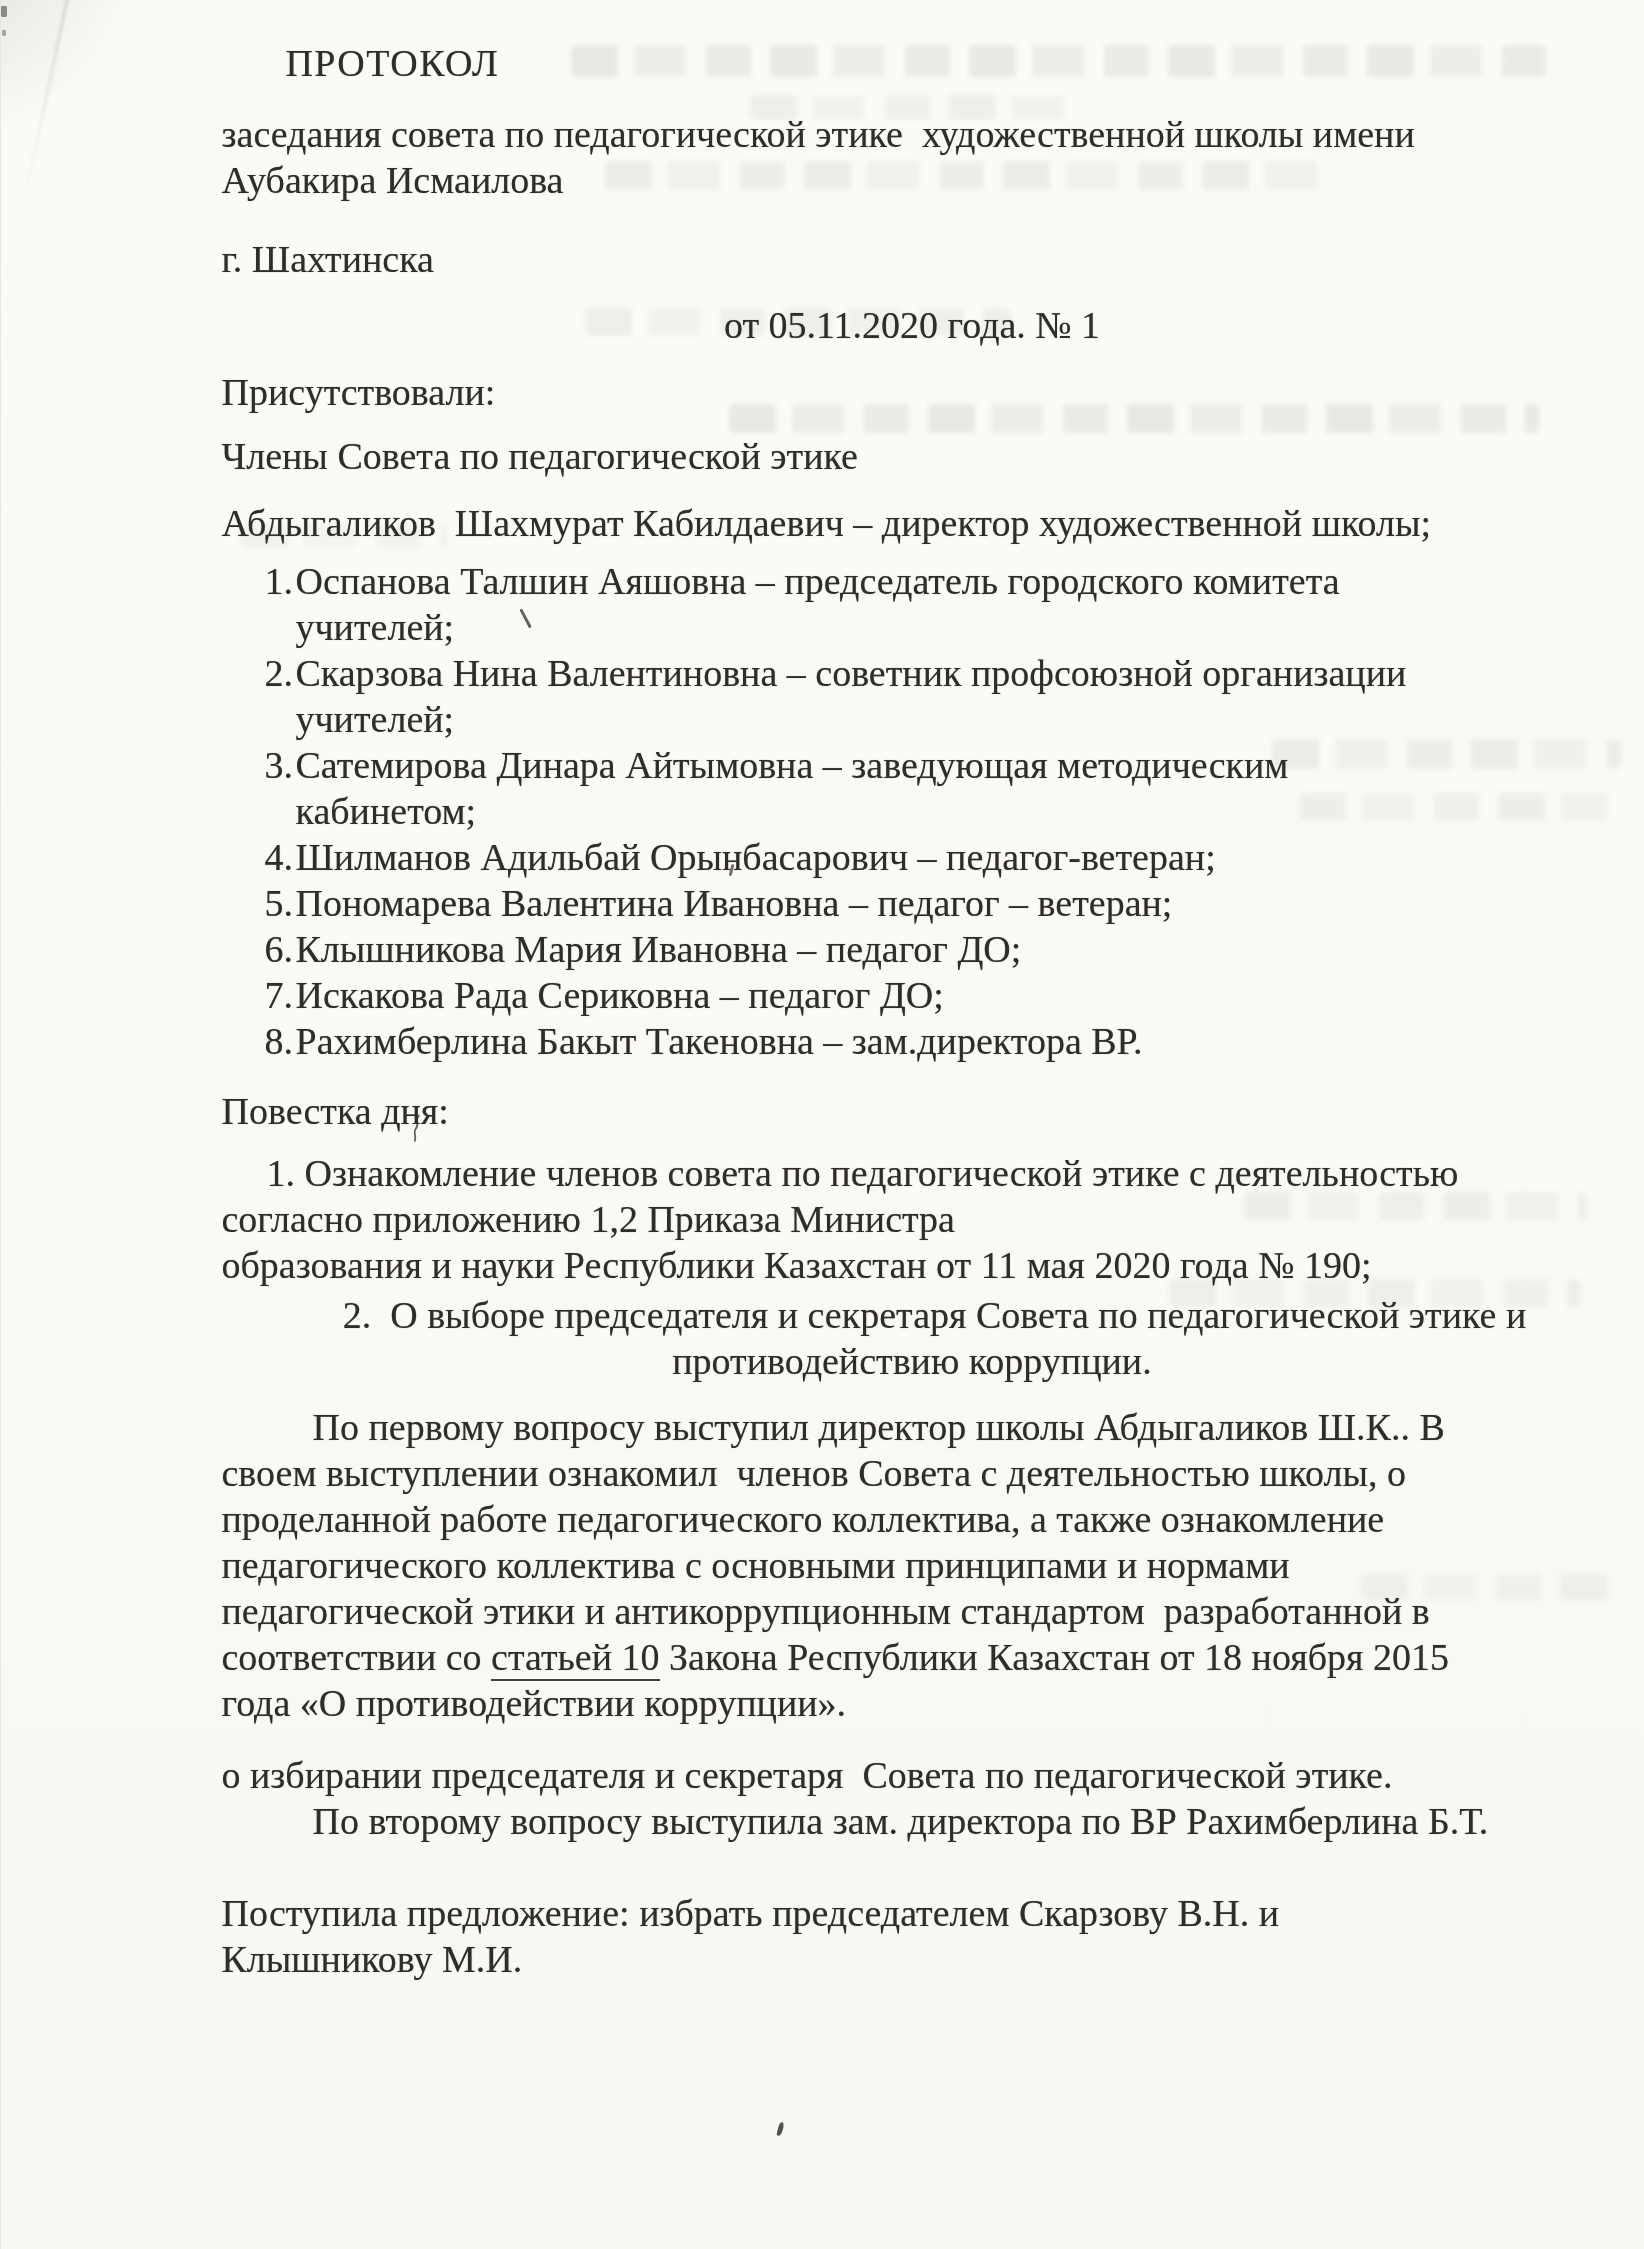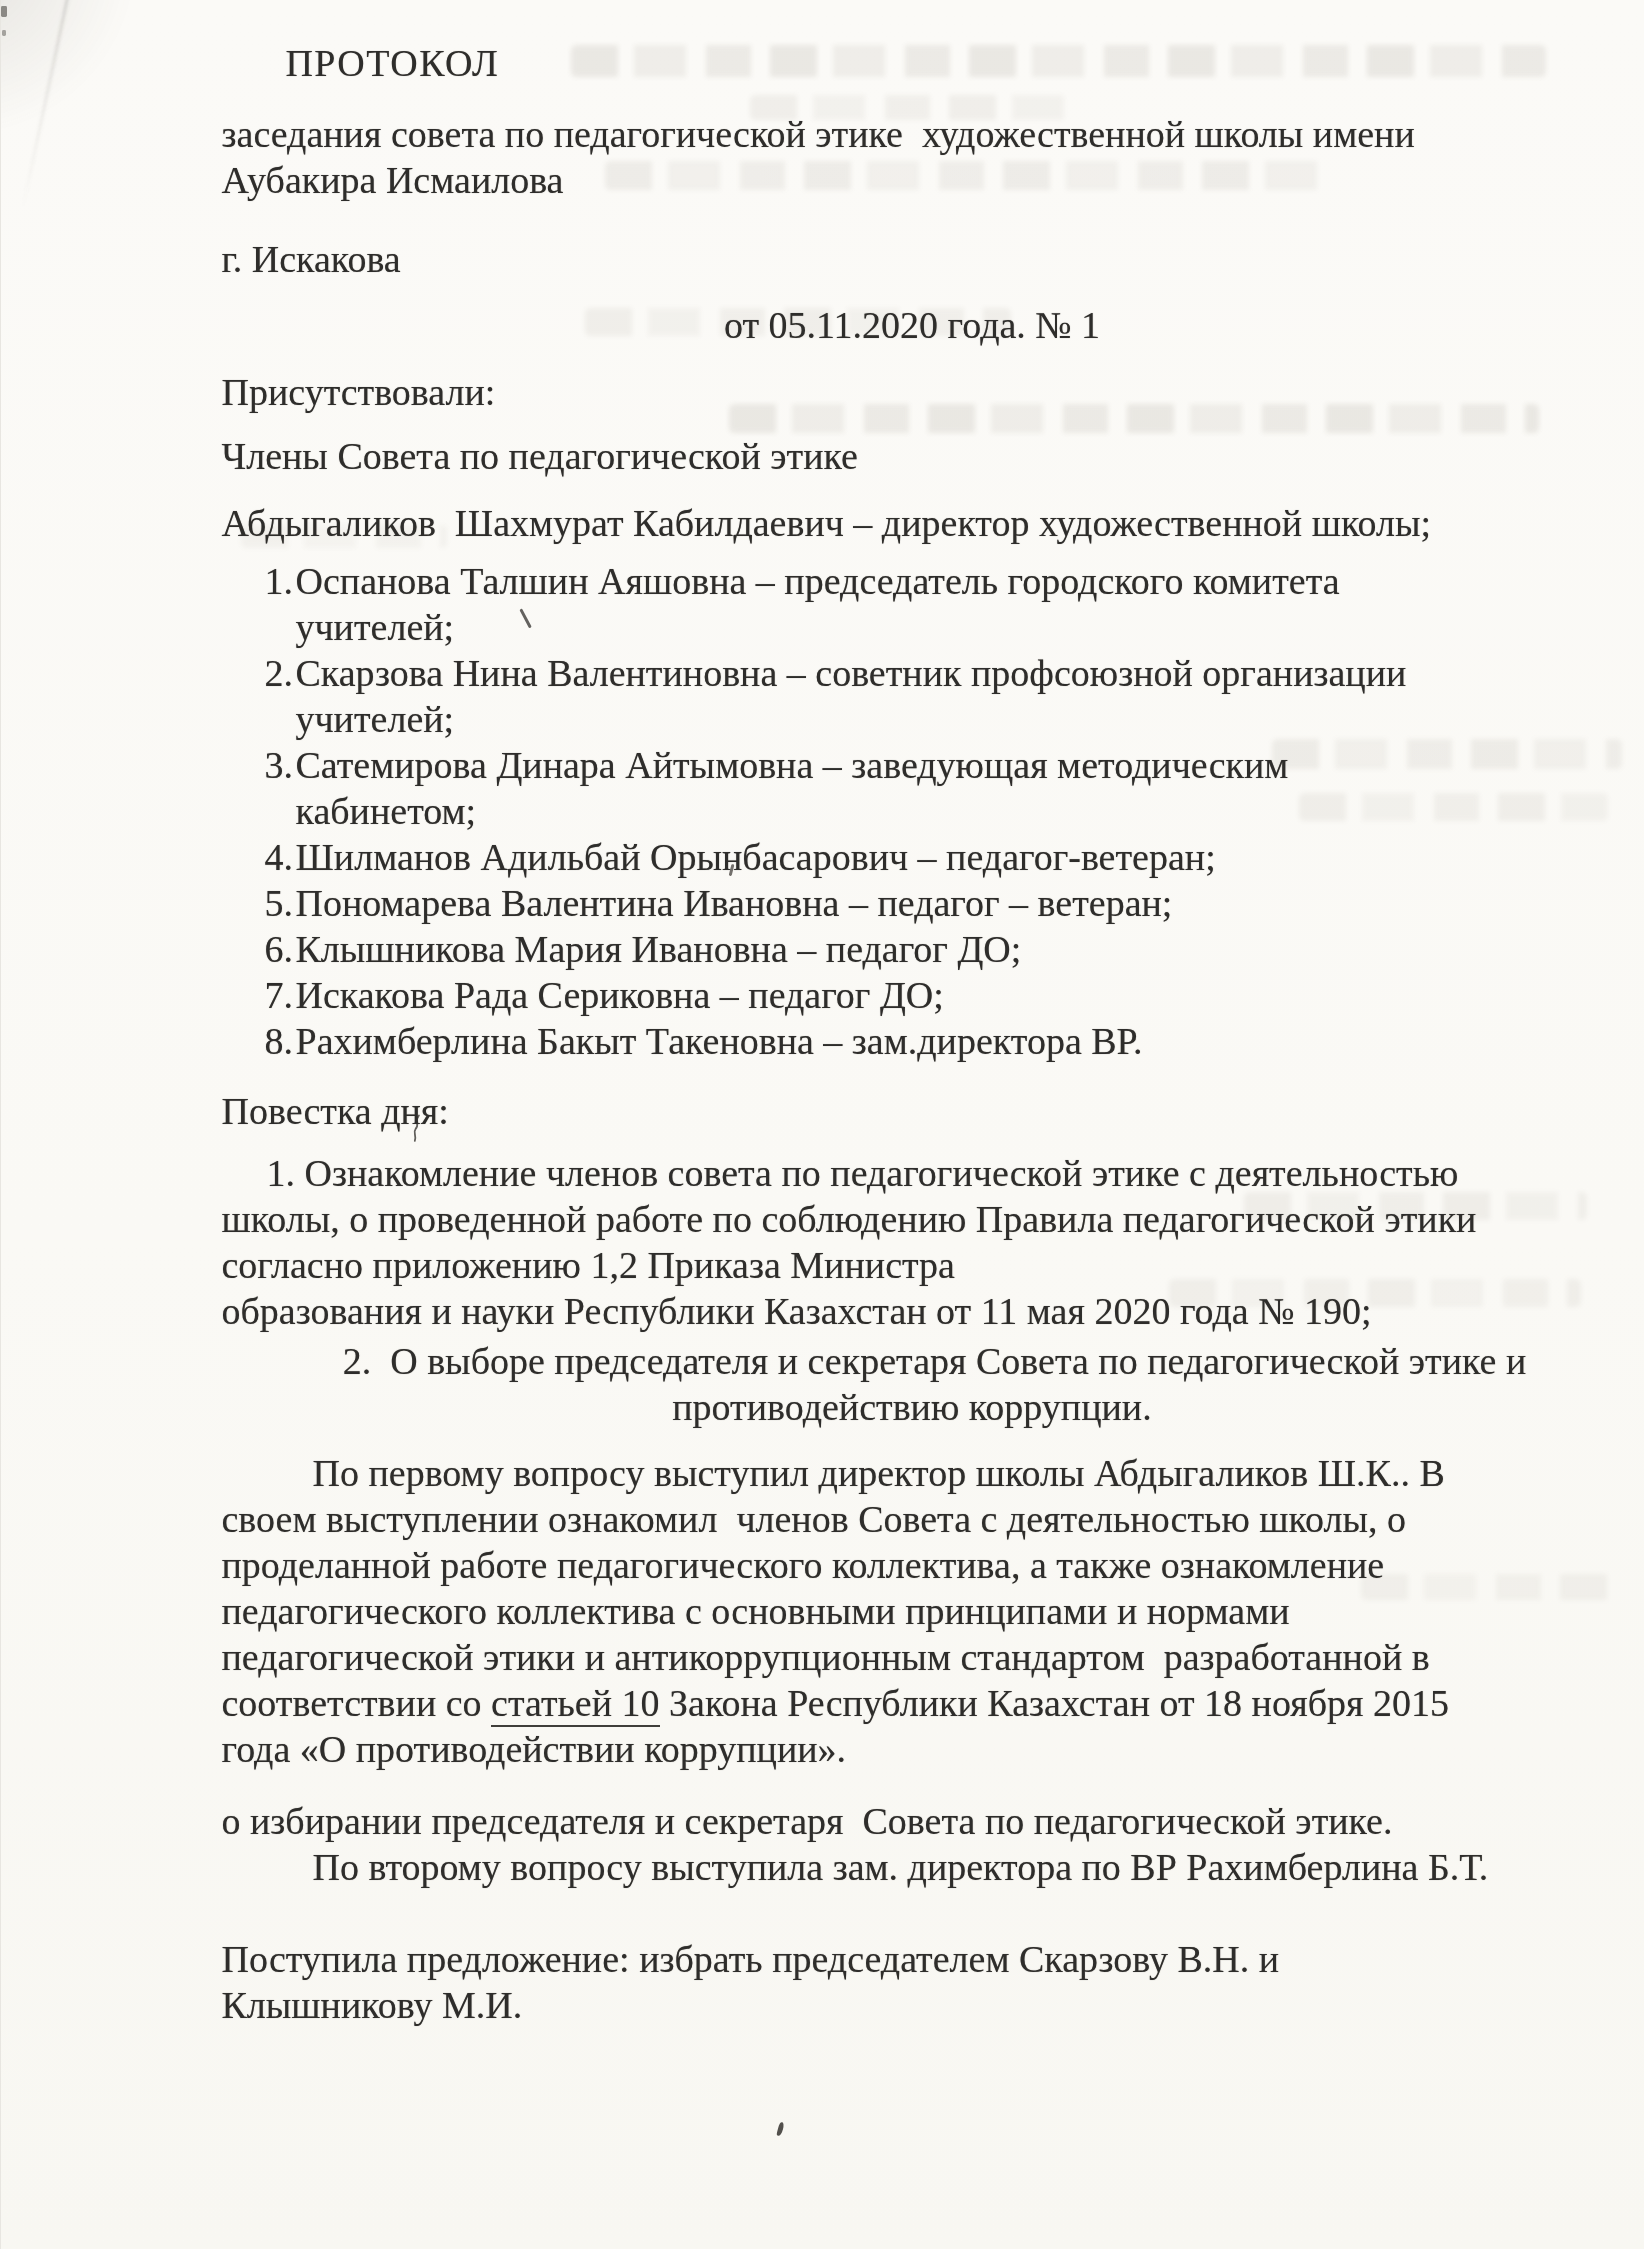--- a/index.html
+++ b/index.html
@@ -168,21 +168,21 @@
 
   <div id="doc">
       <div class="doc-block block-title">
         <div class="line">ПРОТОКОЛ</div>
       </div>
       <div class="doc-block block-para">
         <div class="line">заседания совета по педагогической этике  художественной школы имени</div>
         <div class="line">Аубакира Исмаилова</div>
       </div>
       <div class="doc-block block-para">
-        <div class="line">г. Искакова</div>
+        <div class="line">г. Шахтинска</div>
       </div>
       <div class="doc-block block-para">
         <div class="line">от 05.11.2020 года. № 1</div>
       </div>
       <div class="doc-block block-para">
         <div class="line">Присутствовали:</div>
       </div>
       <div class="doc-block block-para">
         <div class="line">Члены Совета по педагогической этике</div>
       </div>
@@ -200,21 +200,20 @@
         <div class="line"><span class="list-num">5.</span>Пономарева Валентина Ивановна – педагог – ветеран;</div>
         <div class="line"><span class="list-num">6.</span>Клышникова Мария Ивановна – педагог ДО;</div>
         <div class="line"><span class="list-num">7.</span>Искакова Рада Сериковна – педагог ДО;</div>
         <div class="line"><span class="list-num">8.</span>Рахимберлина Бакыт Такеновна – зам.директора ВР.</div>
       </div>
       <div class="doc-block block-para">
         <div class="line">Повестка дня:</div>
       </div>
       <div class="doc-block block-para">
         <div class="line indent-small">1. Ознакомление членов совета по педагогической этике с деятельностью</div>
-        <div class="line">школы, о проведенной работе по соблюдению Правила педагогической этики</div>
         <div class="line">согласно приложению 1,2 Приказа Министра</div>
         <div class="line">образования и науки Республики Казахстан от 11 мая 2020 года № 190;</div>
       </div>
       <div class="doc-block block-para">
         <div class="line indent-small">2.  О выборе председателя и секретаря Совета по педагогической этике и</div>
         <div class="line">противодействию коррупции.</div>
       </div>
       <div class="doc-block block-para">
         <div class="line indent-tab">По первому вопросу выступил директор школы Абдыгаликов Ш.К.. В</div>
         <div class="line">своем выступлении ознакомил  членов Совета с деятельностью школы, о</div>

